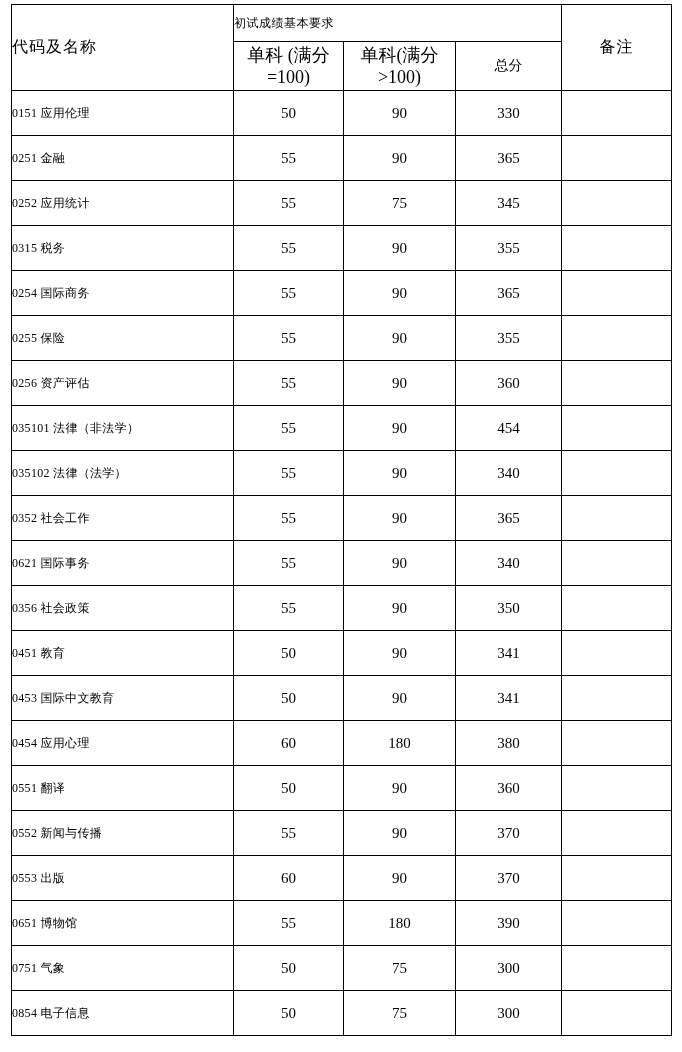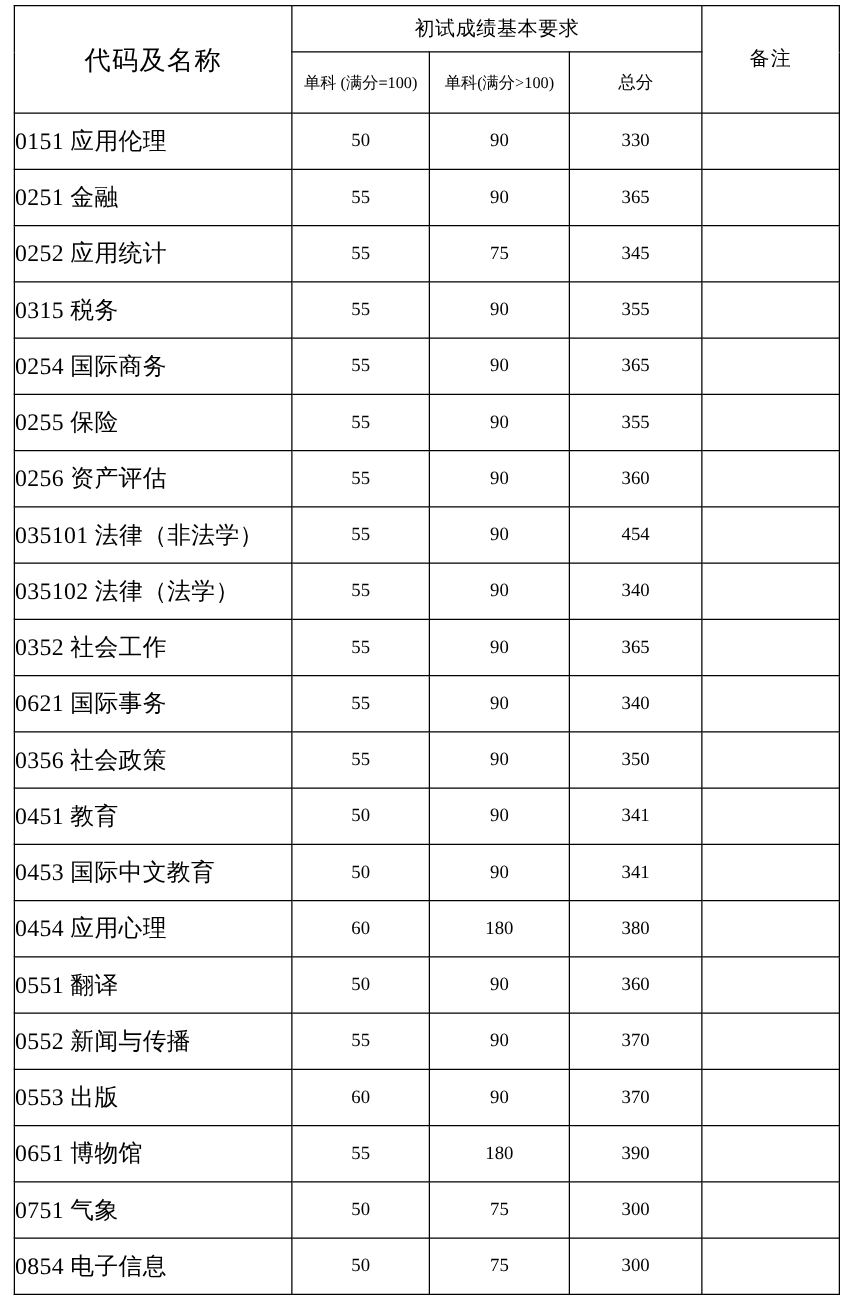--- a/index.html
+++ b/index.html
@@ -34,57 +34,57 @@
     font-weight: normal;
     vertical-align: middle;
   }
   .col-name  { width: 222px; }
   .col-s100  { width: 110px; }
   .col-s100p { width: 112px; }
   .col-total { width: 106px; }
   .col-note  { width: 110px; }
 
   .hdr-group {
-    text-align: center;
+    text-align: left;
     height: 36px;
+    font-size: 12px;
+    letter-spacing: 0.5px;
+  }
+  .hdr-name {
+    text-align: left;
     font-size: 16px;
-    letter-spacing: 0.5px;
-  }
-  .hdr-name {
-    text-align: center;
-    font-size: 21px;
     letter-spacing: 1px;
   }
   .hdr-note {
     text-align: center;
     font-size: 16px;
     letter-spacing: 1px;
     font-family: Liberation Serif, serif;
   }
   .hdr-sub {
     text-align: center;
     height: 48px;
-    font-size: 13px;
+    font-size: 18px;
     line-height: 1.25;
     padding: 0 6px;
   }
   .hdr-sub .sub-inner {
     display: block;
   }
   .hdr-sub-total {
     text-align: center;
     font-size: 14px;
   }
   tbody tr {
     height: 45px;
   }
   td.cell-name {
     text-align: left;
     padding-left: 10px;
-    font-size: 19px;
+    font-size: 12px;
     letter-spacing: 0.3px;
   }
   td.cell-num {
     text-align: center;
     font-size: 15px;
   }
   td.cell-note {
     text-align: center;
   }
 </style>

